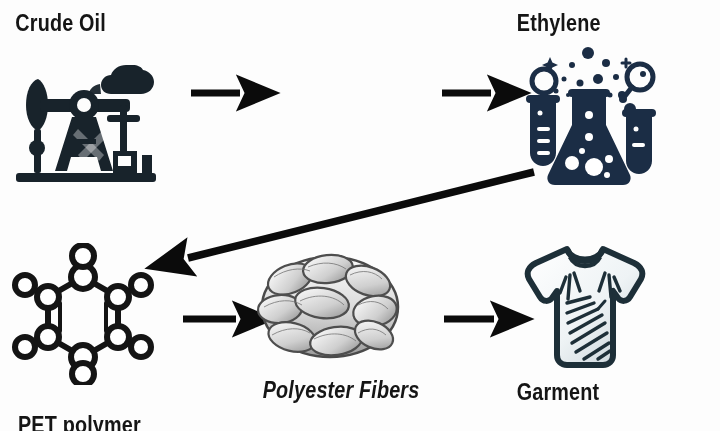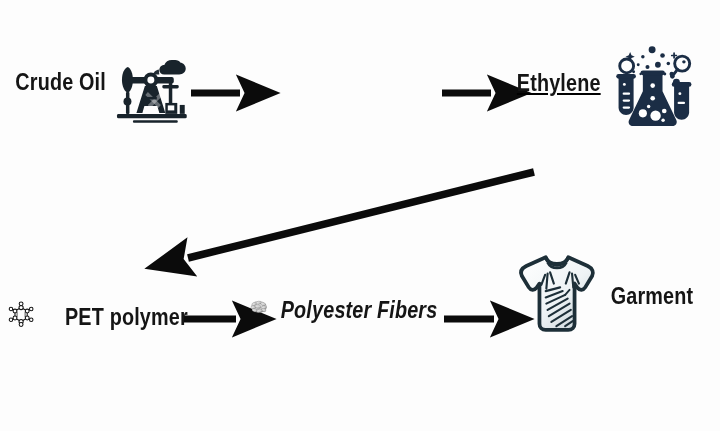--- a/index.html
+++ b/index.html
@@ -16,22 +16,22 @@
   }
   #diagram {
     position: relative;
     width: 720px;
     height: 431px;
     background: #fdfdfd;
   }
   .node {
     position: absolute;
     display: flex;
-    flex-direction: row;
-    align-items: center;
+    flex-direction: column;
+    align-items: flex-start;
   }
   .node-label {
     font-family: "Liberation Sans Narrow", "Liberation Sans", sans-serif;
     font-weight: bold;
     font-size: 23px;
     letter-spacing: 0.2px;
     color: #151515;
     white-space: nowrap;
     transform: scaleX(0.86);
     transform-origin: center;
@@ -44,24 +44,24 @@
     left: 0;
     top: 0;
     width: 720px;
     height: 431px;
     pointer-events: none;
   }
 
   
   #node-crude-oil     { left: 8px;   top: 8px;  width: 190px; }
   #node-petroleum     { left: 255px; top: 8px;  width: 190px; }
-  #node-ethylene      { left: 510px; top: 8px;  width: 190px; text-decoration: underline; }
+  #node-ethylene      { left: 510px; top: 8px;  width: 190px; }
   #node-pet-polymer   { left: 8px;   top: 243px; width: 190px; gap: 21px; }
   #node-polyester     { left: 250px; top: 243px; width: 200px; font-style: italic; }
-  #node-garment       { left: 510px; top: 226px; width: 190px; }
+  #node-garment       { left: 510px; top: 239px; width: 190px; }
 
   .node-top .node-label  { margin-top: 2px; order: -1; }
   .node-bot .node-label  { margin-top: 6px; }
   .node-top .node-icon   { margin-top: 6px; }
 </style>
 </head>
 <body>
 
 <div id="diagram">
 

